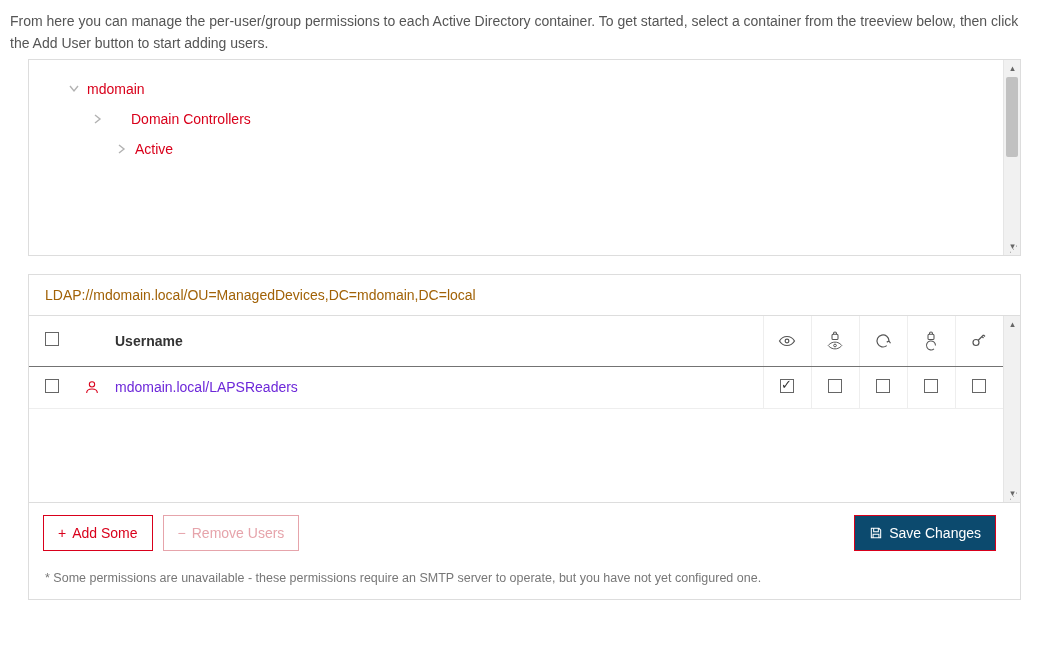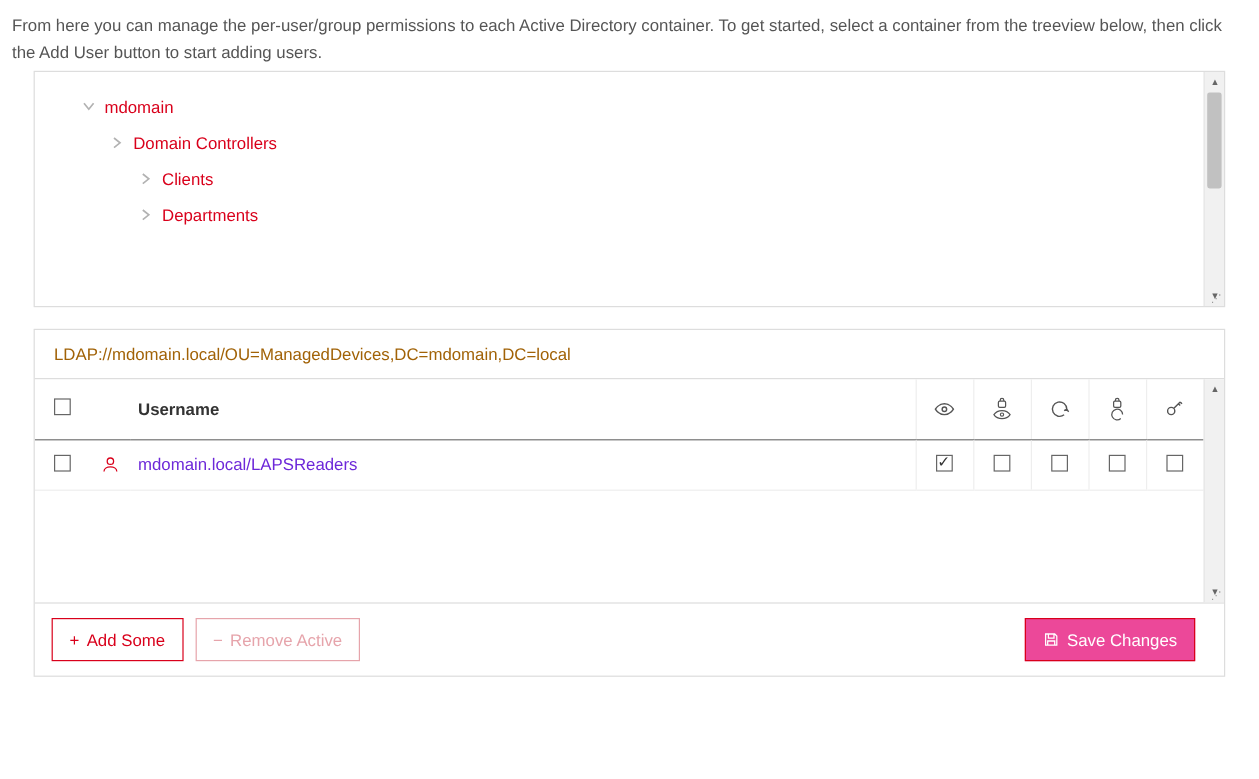--- a/index.html
+++ b/index.html
@@ -32,21 +32,21 @@
     cursor: pointer;
   }
   .tree-node .caret {
     width: 14px; height: 14px;
     margin-right: 6px;
     display: inline-flex; align-items:center; justify-content:center;
     color: #999;
   }
   .tree-node .label { color: #d9001b; }
   .indent-0 { padding-left: 28px; }
-  .indent-1 { padding-left: 52px; }
+  .indent-1 { padding-left: 52px; gap: 20px; }
   .indent-2 { padding-left: 76px; }
   .scrollbar-v {
     position:absolute; right:0; top:0; bottom:0; width:17px;
     background:#f1f1f1; border-left:1px solid #e5e5e5;
     display:flex; flex-direction:column;
   }
   .scrollbar-v .arrow, .scrollbar-h .arrow {
     height:17px; width:17px; display:flex;align-items:center;justify-content:center;
     color:#666; font-size:9px; cursor:pointer;
   }
@@ -106,21 +106,21 @@
     border-top:1px solid #ddd;
   }
   .btn {
     display:inline-flex; align-items:center; gap:6px;
     padding: 9px 14px; font-size:14px; cursor:pointer;
     background:#fff; border:1px solid #d9001b; color:#d9001b;
     margin-right:10px;
   }
   .btn.disabled { border-color:#e6a4ab; color:#e6a4ab; cursor:default; }
   .btn-primary {
-    margin-left:auto; background:#ec4899; border-color:#d9001b; color:#fff;
+    margin-left:auto; background:#0c4a6e; border-color:#d9001b; color:#fff;
   }
   .note {
     padding: 8px 16px 14px 16px; font-size:12.5px; color:#777;
   }
   svg { display:block; }
 </style>
 </head>
 <body>
 
 <div class="intro">From here you can manage the per-user/group permissions to each Active Directory container. To get started, select a container from the treeview below, then click the Add User button to start adding users.</div>
@@ -147,31 +147,23 @@
         <span class="label">Domain Controllers</span>
       </div>
 
 
       <div class="tree-node indent-2">
         <span class="caret">
           <svg width="10" height="10" viewBox="0 0 10 10">
               <path d="M2 1 L7 5 L2 9" fill="none" stroke="#b2b2b2" stroke-width="1.4"></path>
             </svg>
         </span>
-        <span class="label">Clients</span>
+        <span class="label">Active</span>
       </div>
 
-      <div class="tree-node indent-2">
-        <span class="caret">
-          <svg width="10" height="10" viewBox="0 0 10 10">
-              <path d="M2 1 L7 5 L2 9" fill="none" stroke="#b2b2b2" stroke-width="1.4"></path>
-            </svg>
-        </span>
-        <span class="label">Departments</span>
-      </div>
 
     </div>
     <div class="scrollbar-v">
       <div class="arrow">▴</div>
       <div class="track">
           <div class="thumb"></div>
         </div>
       <div class="arrow">▾</div>
     </div>
     <div class="resize-grip">⋰</div>
@@ -260,25 +252,26 @@
     <div class="resize-grip">⋰</div>
   </div>
 
   <div class="footer">
     <button class="btn">
       <span>+</span>
       <span>Add Some</span>
     </button>
     <button class="btn disabled">
       <span>−</span>
-      <span>Remove Active</span>
+      <span>Remove Users</span>
     </button>
     <button class="btn btn-primary">
       <span>
         <svg width="14" height="14" viewBox="0 0 24 24">
             <path d="M4 4h13l3 3v13H4z M8 4v6h8V4 M7 20v-6h10v6" fill="none" stroke="#fff" stroke-width="1.8"></path>
           </svg>
       </span>
       <span>Save Changes</span>
     </button>
   </div>
 
+  <div class="note">* Some permissions are unavailable - these permissions require an SMTP server to operate, but you have not yet configured one.</div>
 </div>
 
 </body></html>

